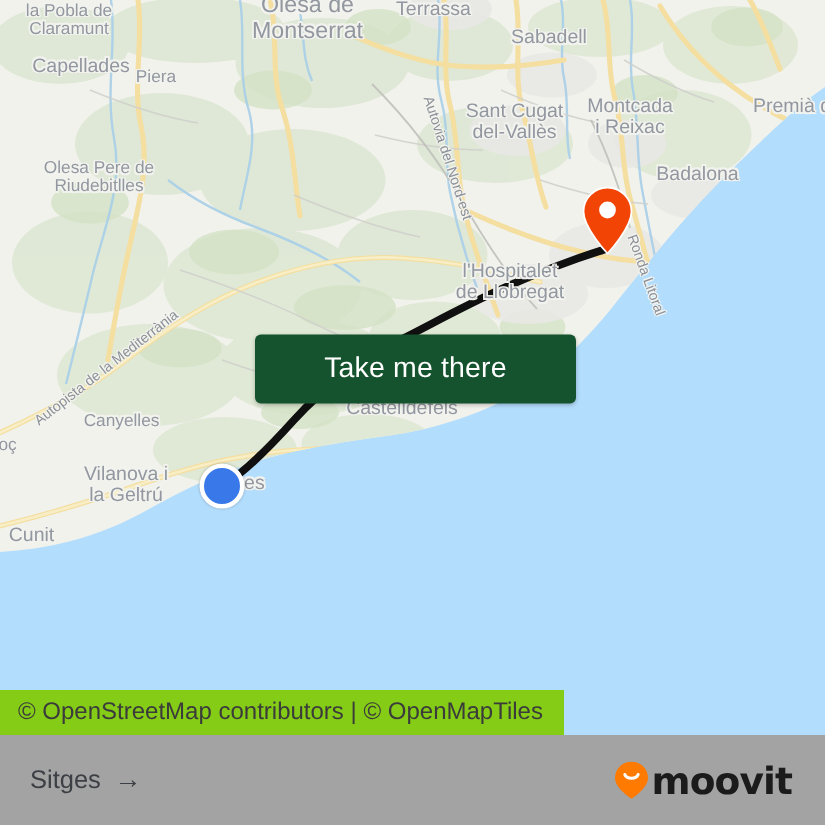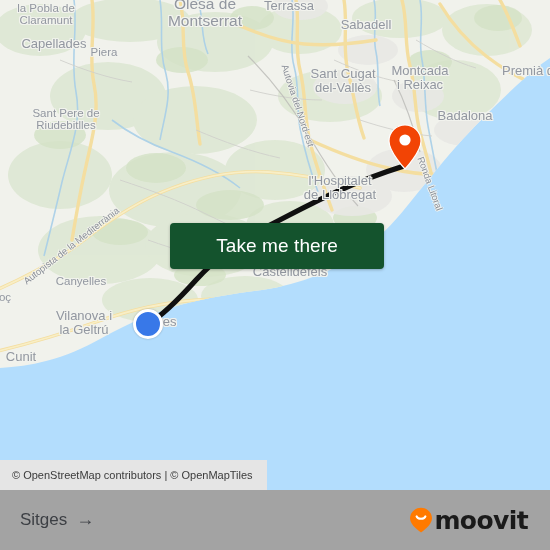--- a/index.html
+++ b/index.html
@@ -104,23 +104,23 @@
     left: 0; top: 460px;
     width: 550px; height: 30px;
     background: #b3ddfd;
     z-index: 40;
   }
   #attribution-text {
     position: absolute;
     left: 0; top: 0;
     height: 30px;
     padding: 0 14px 0 12px;
-    background: #e5e5e5;
+    background: #84cc16;
     color: #3b3b3b;
-    font-size: 11px;
+    font-size: 16px;
     line-height: 30px;
     white-space: nowrap;
   }
 
   
   #footer {
     position: absolute;
     left: 0; top: 490px;
     width: 550px; height: 60px;
     background: #a3a3a3;
@@ -294,25 +294,25 @@
       <div class="plabel sz-md" style="left: 289px; top: 6px;">Terrassa</div>
       <div class="plabel sz-md" style="left: 366px; top: 25px;">Sabadell</div>
       <div class="plabel sz-md" style="left: 528px; top: 71px;">Premià d</div>
       <div class="plabel sz-md" style="left: 54px; top: 44px;">Capellades</div>
       <div class="plabel sz-sm" style="left: 104px; top: 52px;">Piera</div>
       <div class="plabel sz-md" style="left: 343px; top: 81px;">Sant Cugat
 del-Vallès</div>
       <div class="plabel sz-md" style="left: 420px; top: 78px;">Montcada
 i Reixac</div>
       <div class="plabel sz-md" style="left: 465px; top: 116px;">Badalona</div>
-      <div class="plabel sz-sm" style="left: 66px; top: 119px;">Sant Pere de
+      <div class="plabel sz-sm" style="left: 66px; top: 119px;">Olesa Pere de
 Riudebitlles</div>
       <div class="plabel sz-md" style="left: 340px; top: 188px;">l'Hospitalet
 de Llobregat</div>
-      <div class="plabel sz-md" style="left: 268px; top: 272px; margin-left: 22px;">Castelldefels</div>
+      <div class="plabel sz-md" style="left: 268px; top: 272px;">Castelldefels</div>
       <div class="plabel sz-sm" style="left: 81px; top: 281px;">Canyelles</div>
       <div class="plabel sz-md" style="left: 84px; top: 323px;">Vilanova i
 la Geltrú</div>
       <div class="plabel sz-md" style="left: 21px; top: 357px;">Cunit</div>
       <div class="plabel sz-sm" style="left: 5px; top: 297px;">oç</div>
       <div class="plabel sz-md" style="left: 166px; top: 322px;">ges</div>
     </div>
   <div id="road-labels">
       <div class="roadlabel" style="left: 12px; top: 240px; transform: rotate(-38deg);">Autopista de la Mediterrània</div>
       <div class="roadlabel" style="left: 255px; top: 100px; transform: rotate(72deg);">Autovia del Nord-est</div>

